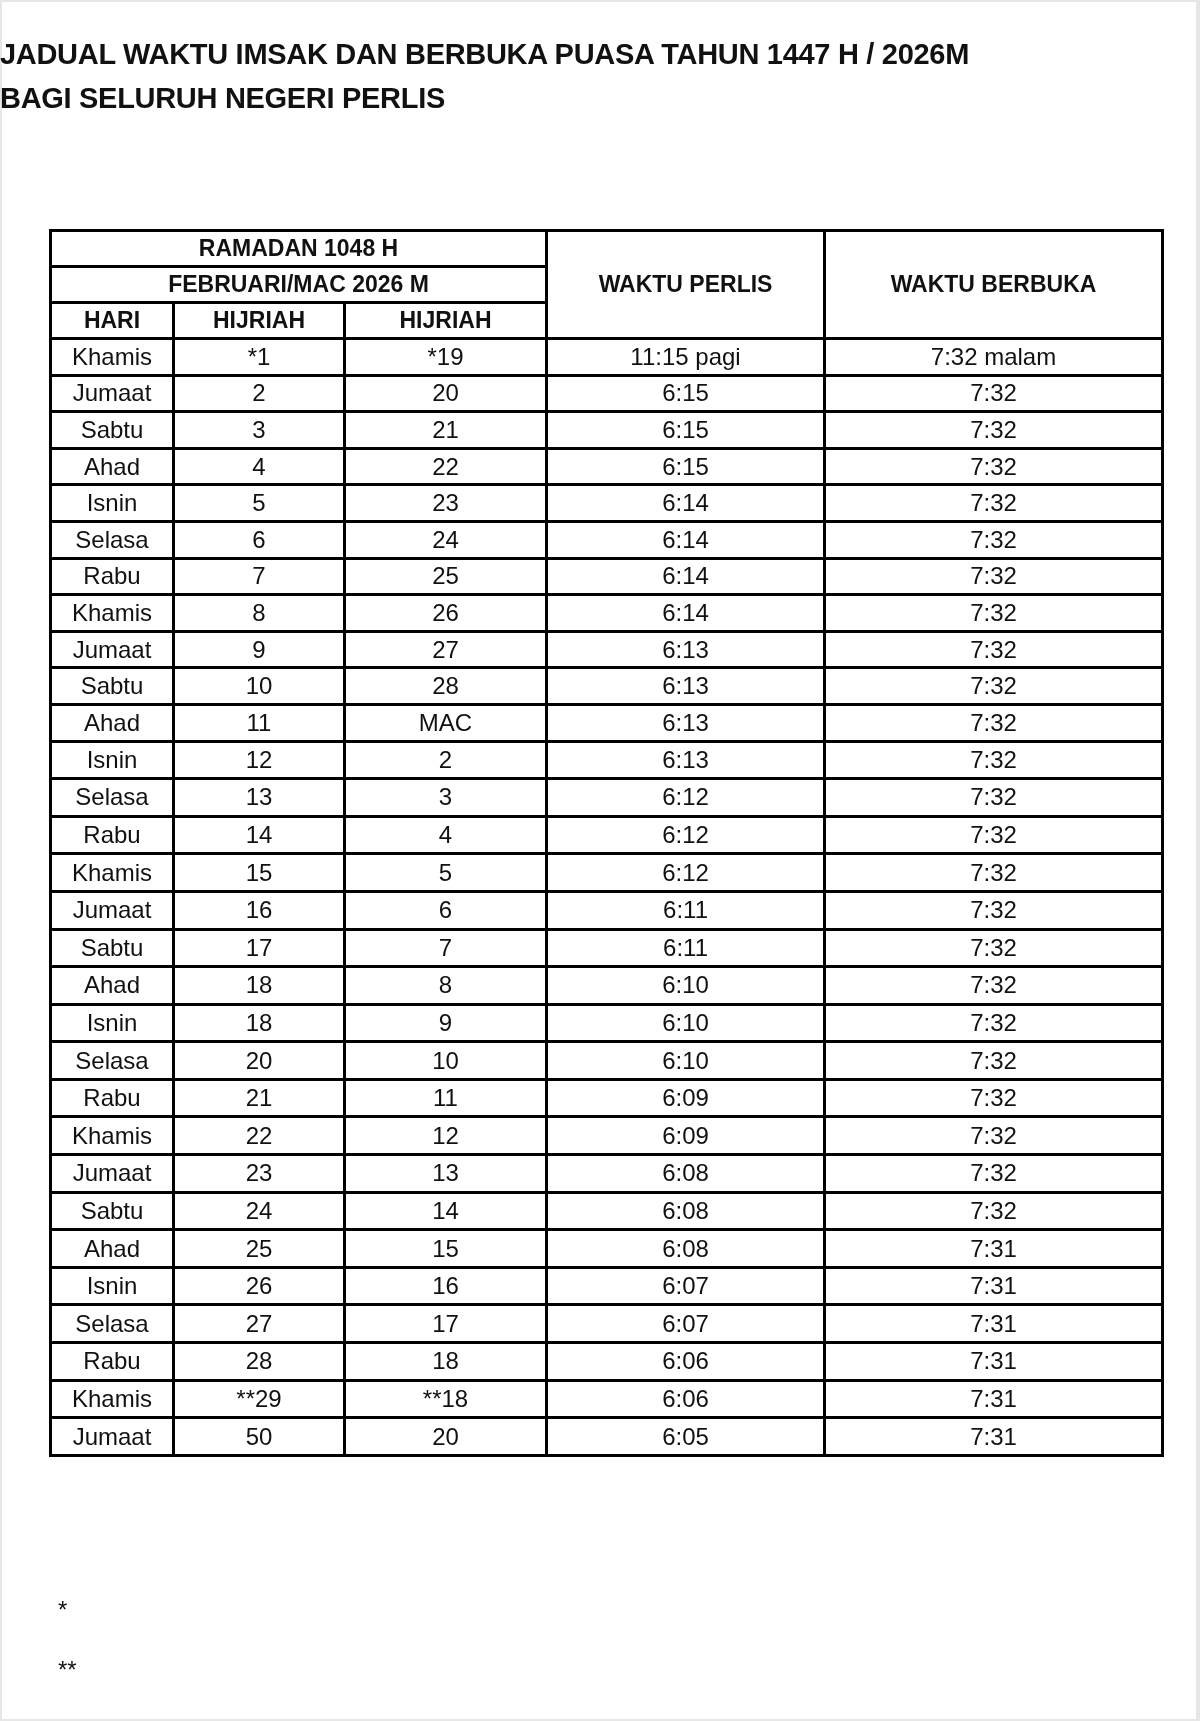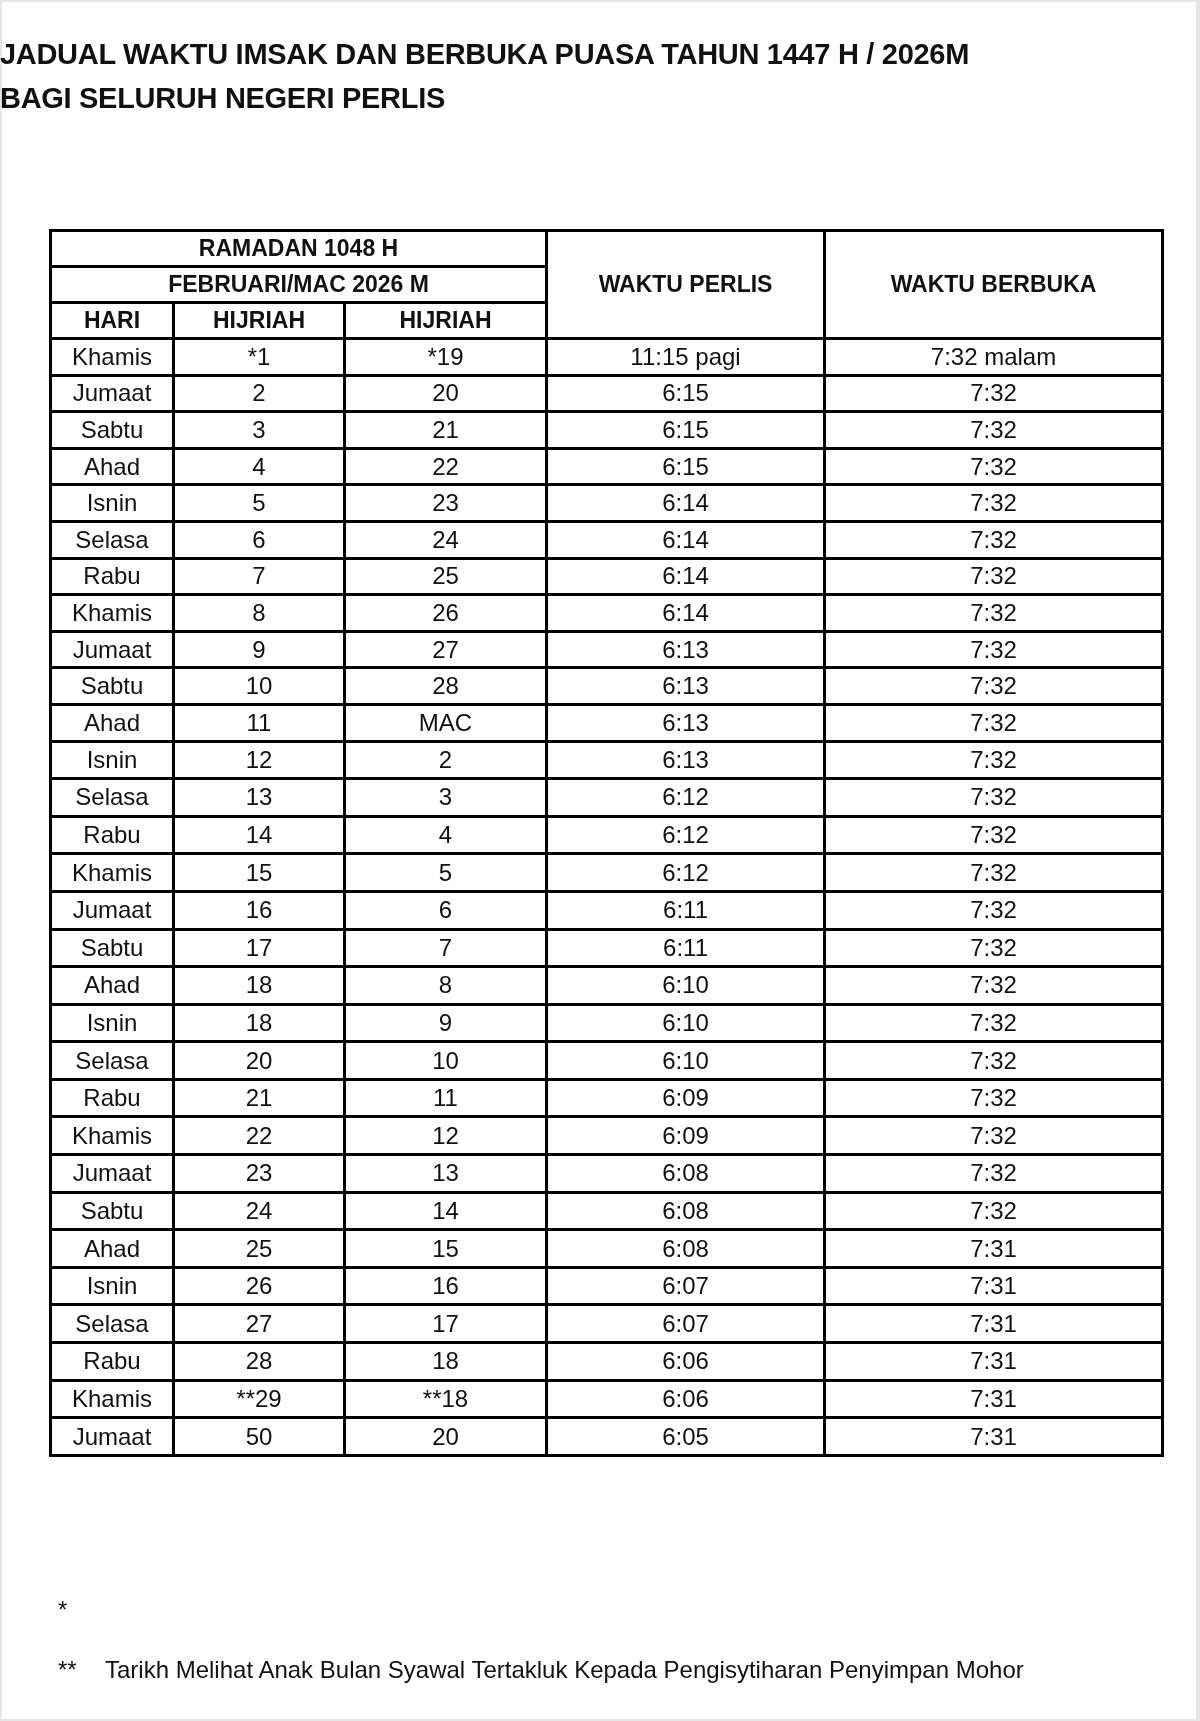--- a/index.html
+++ b/index.html
@@ -290,15 +290,14 @@
       </tr>
     </tbody>
 </table>
 
 <div class="notes">
   <div class="note">
     <span class="mark">*</span>
   </div>
   <div class="note">
     <span class="mark">**</span>
-    <span class="text">Tarikh Melihat Anak Bulan Syawal Tertakluk Kepada Pengisytiharan Penyimpan Mohor</span>
   </div>
 </div>
 
 </body></html>

